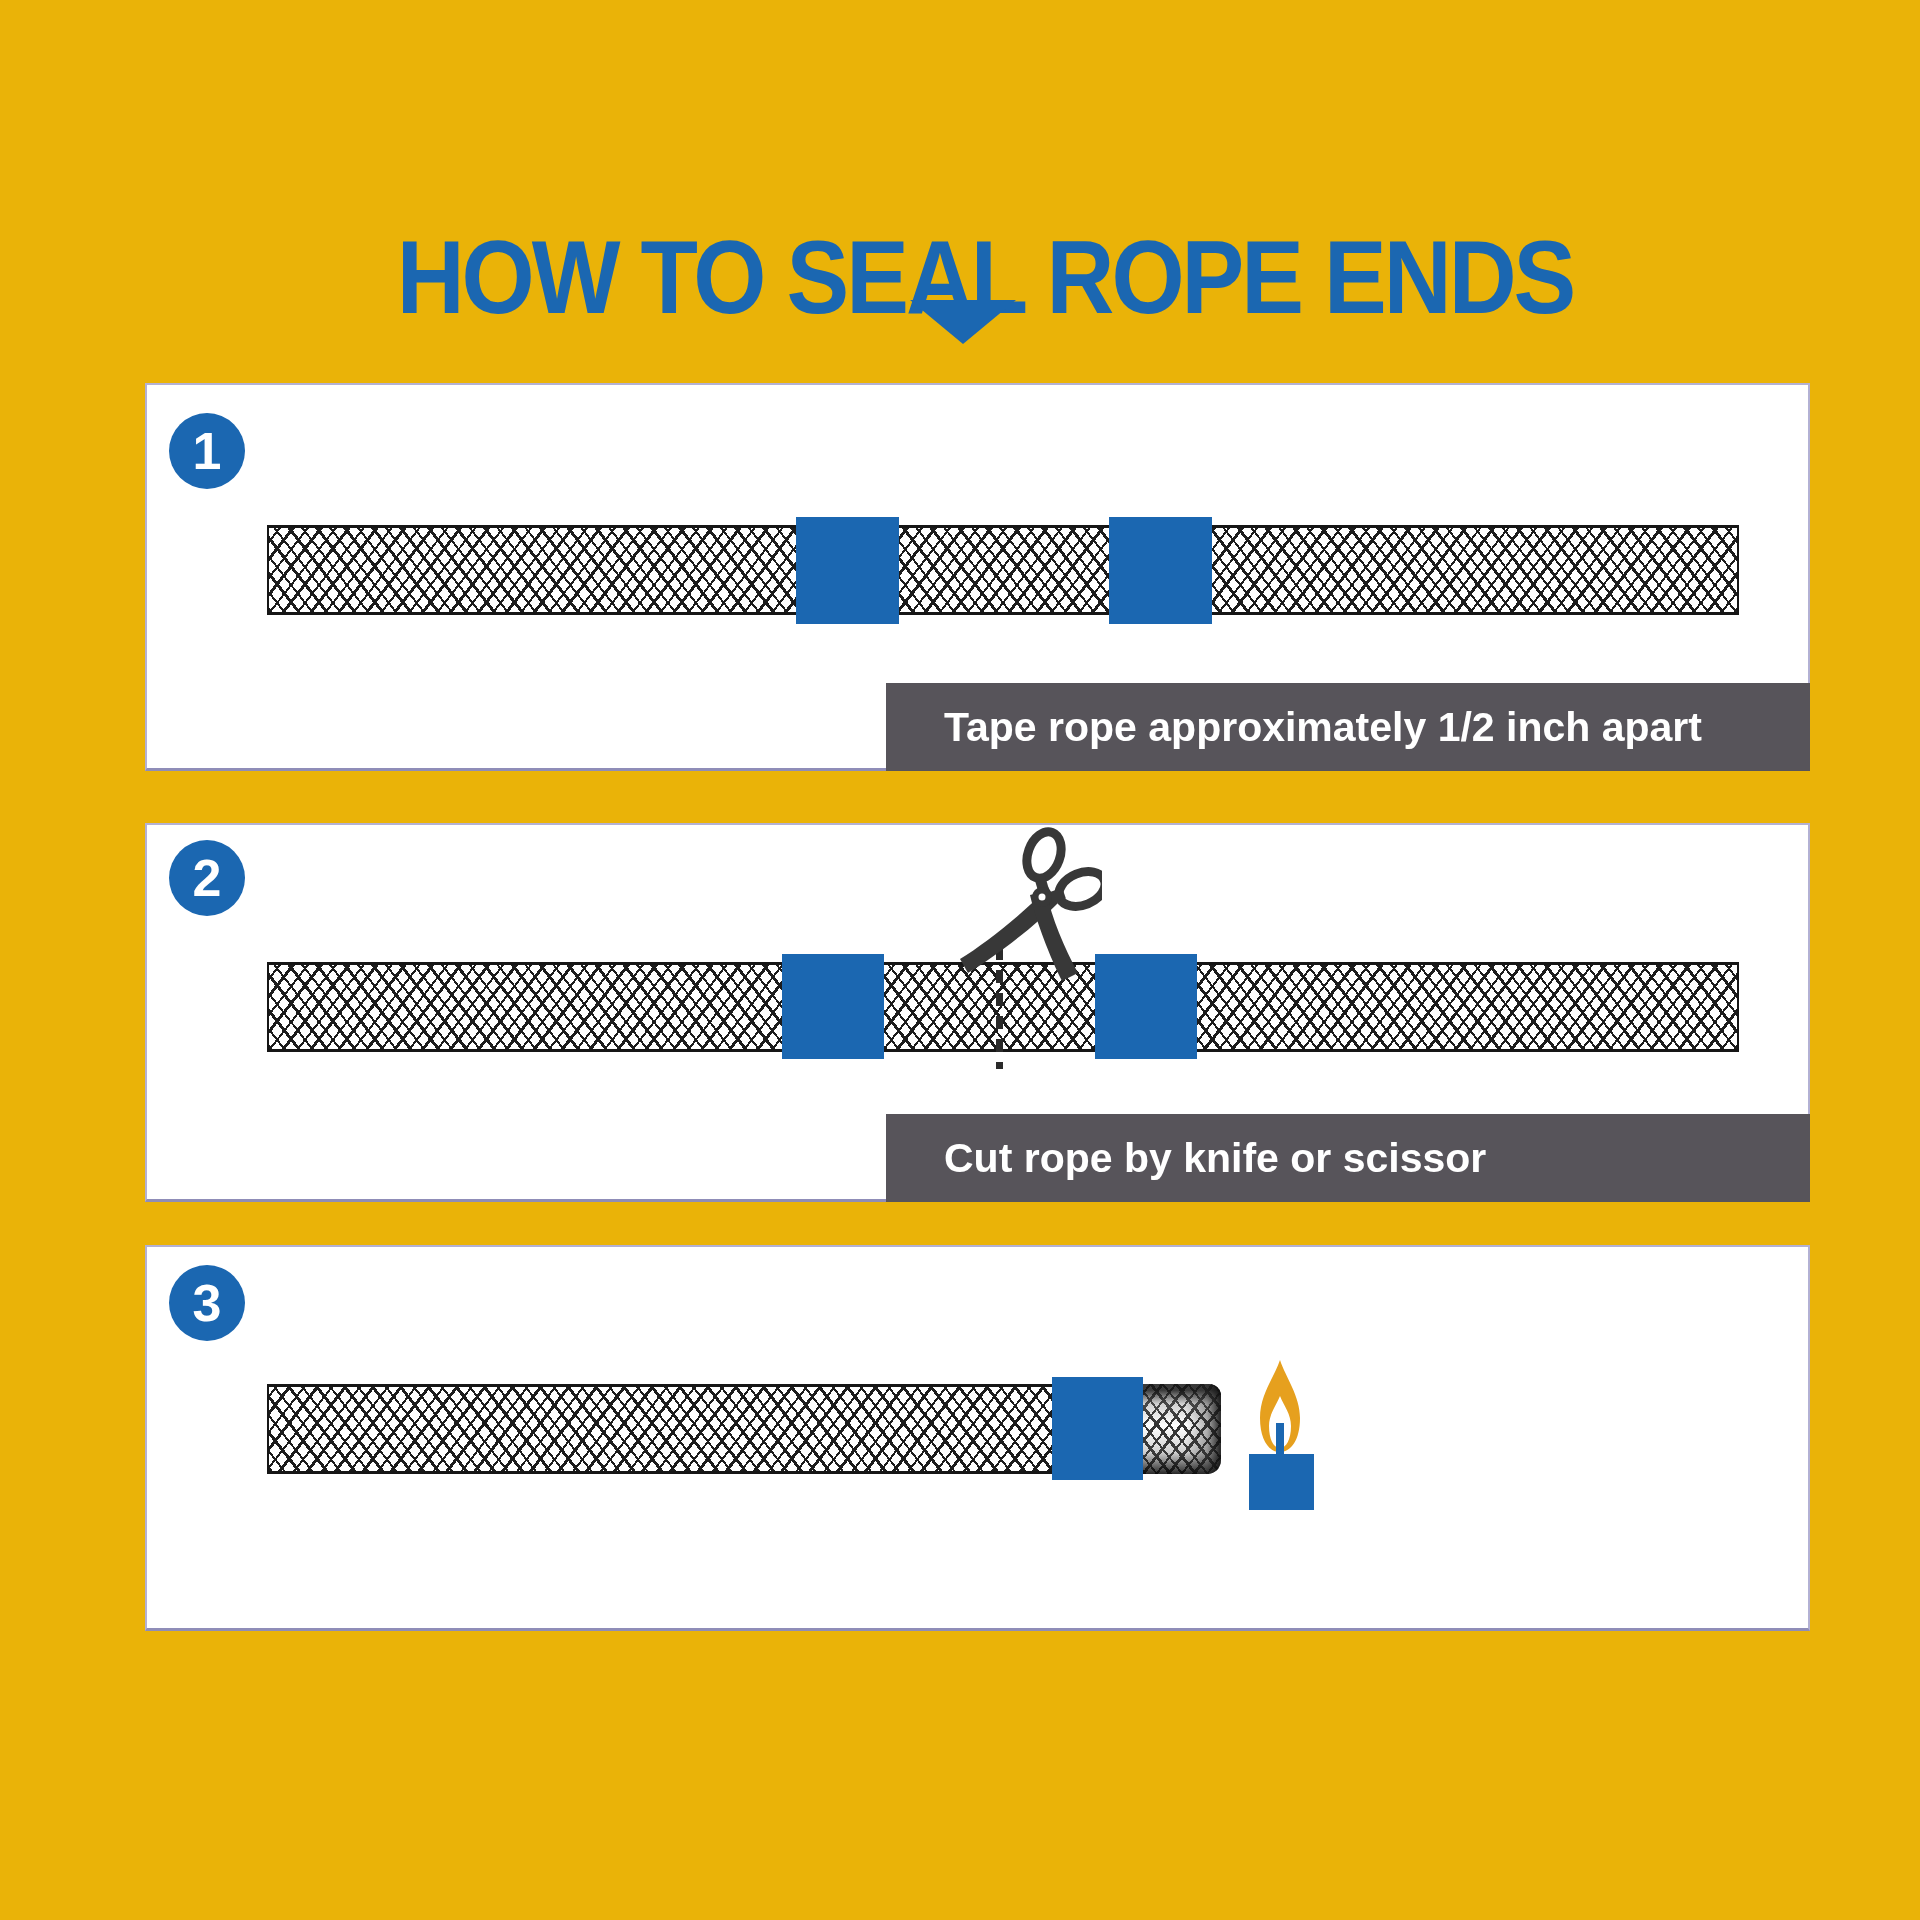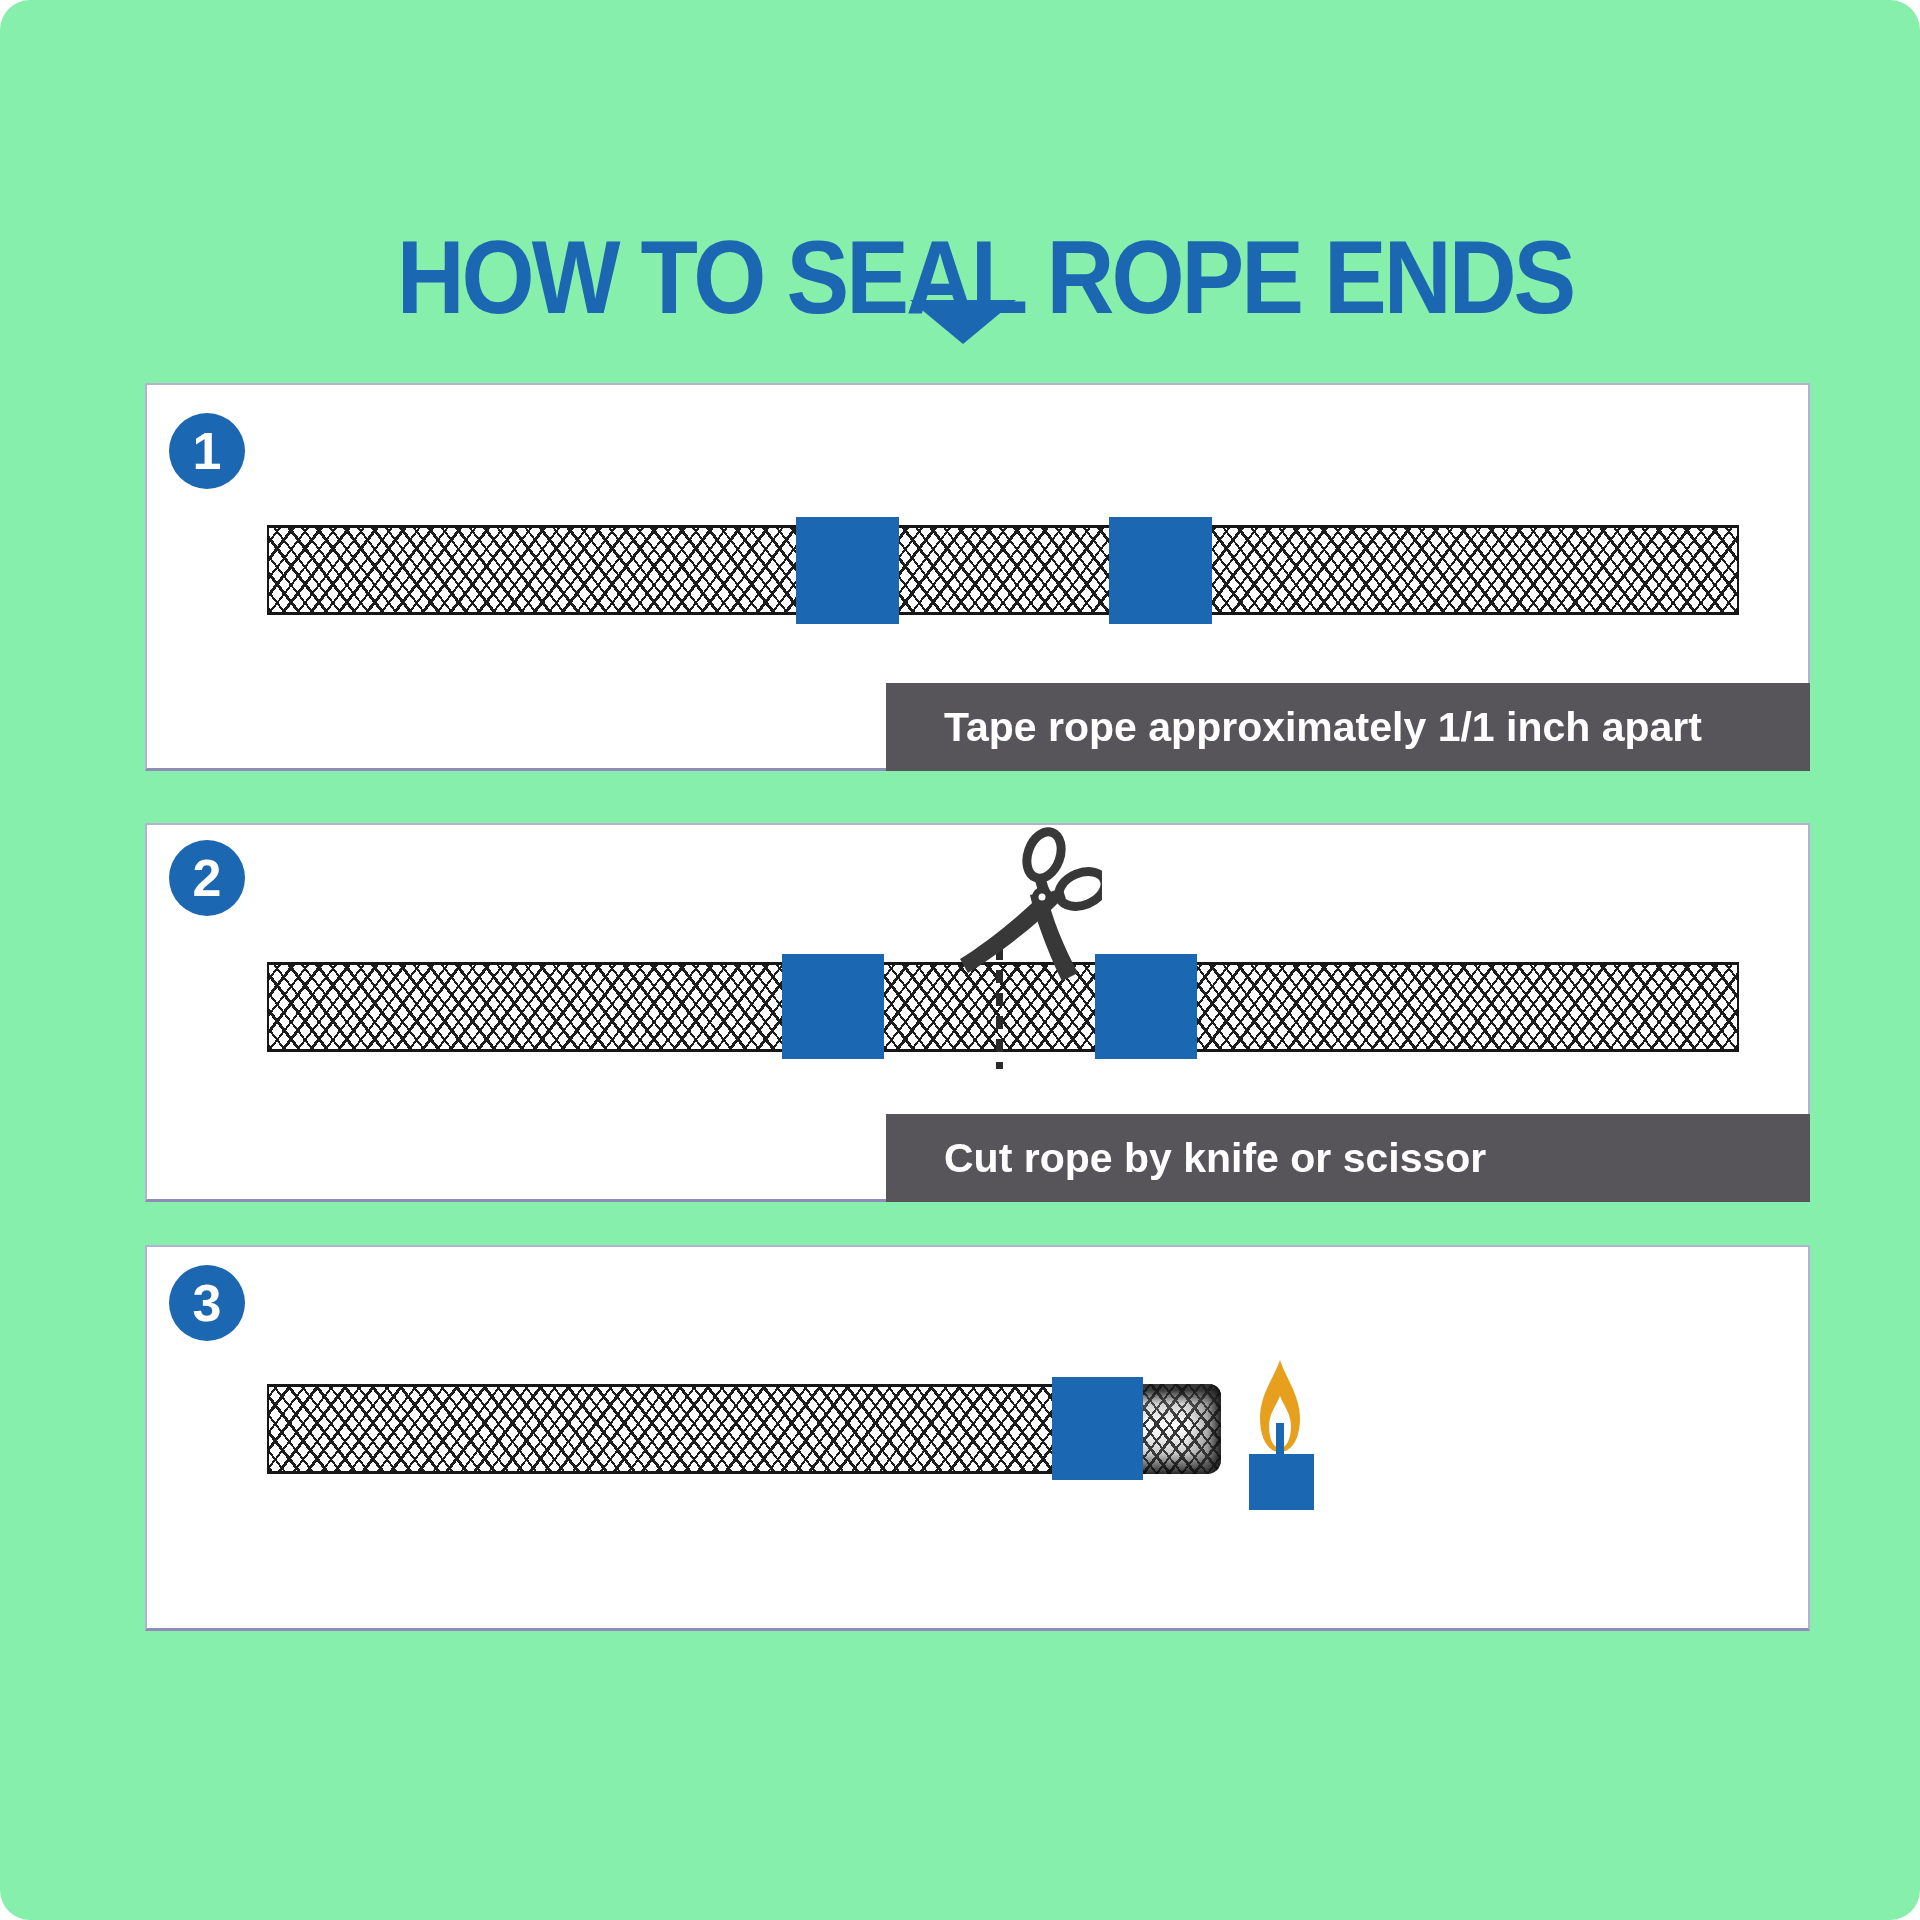--- a/index.html
+++ b/index.html
@@ -1,19 +1,18 @@
 <!DOCTYPE html>
 <html><head>
 <meta charset="utf-8">
 <style>
   html,body{margin:0;padding:0;background:#ffffff;}
   .canvas{
-    position:relative;width:1920px;height:1920px;background:#86efac;overflow:hidden;
+    position:relative;width:1920px;height:1920px;background:#eab308;overflow:hidden;
     font-family:"Liberation Sans","DejaVu Sans",sans-serif;
-    border-radius:30px;
   }
   
   .title{
     position:absolute;left:985px;top:155px;transform:translateX(-50%) scaleY(1.1);
     transform-origin:top center;white-space:nowrap;
     font-size:94px;font-weight:bold;letter-spacing:-3px;color:#1b67b1;
   }
   .down-arrow{
     position:absolute;left:963px;top:300px;transform:translateX(-50%);
     width:0;height:0;border-left:53px solid transparent;border-right:53px solid transparent;
@@ -94,21 +93,21 @@
   <h1 class="title">HOW TO SEAL ROPE ENDS</h1>
   <div class="down-arrow"></div>
 
   <section class="panel p1">
     <div class="badge">
       <span>1</span>
     </div>
     <div class="rope"></div>
     <div class="tape a"></div>
     <div class="tape b"></div>
-    <div class="caption">Tape rope approximately 1/1 inch apart</div>
+    <div class="caption">Tape rope approximately 1/2 inch apart</div>
   </section>
 
   <section class="panel p2">
     <div class="badge">
       <span>2</span>
     </div>
     <div class="rope"></div>
     <div class="tape a"></div>
     <div class="tape b"></div>
     <div class="cutline"></div>

